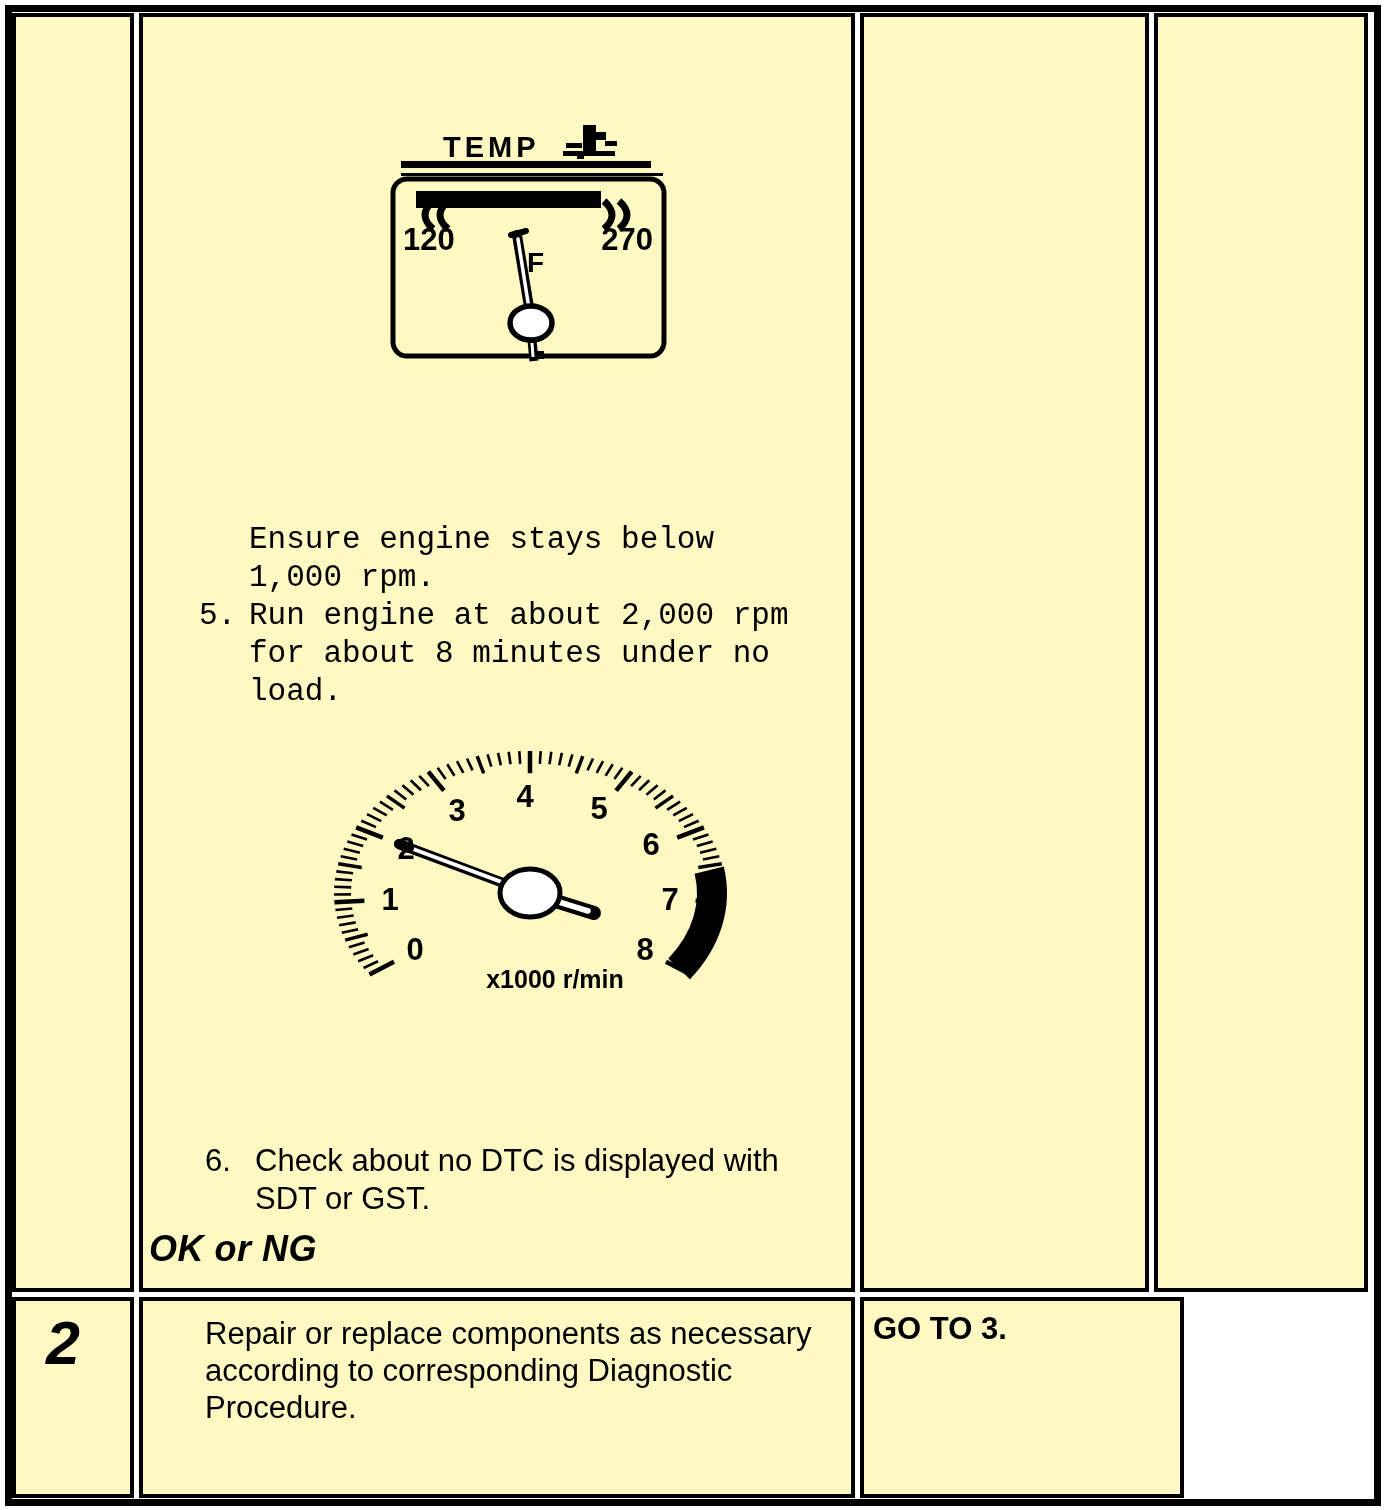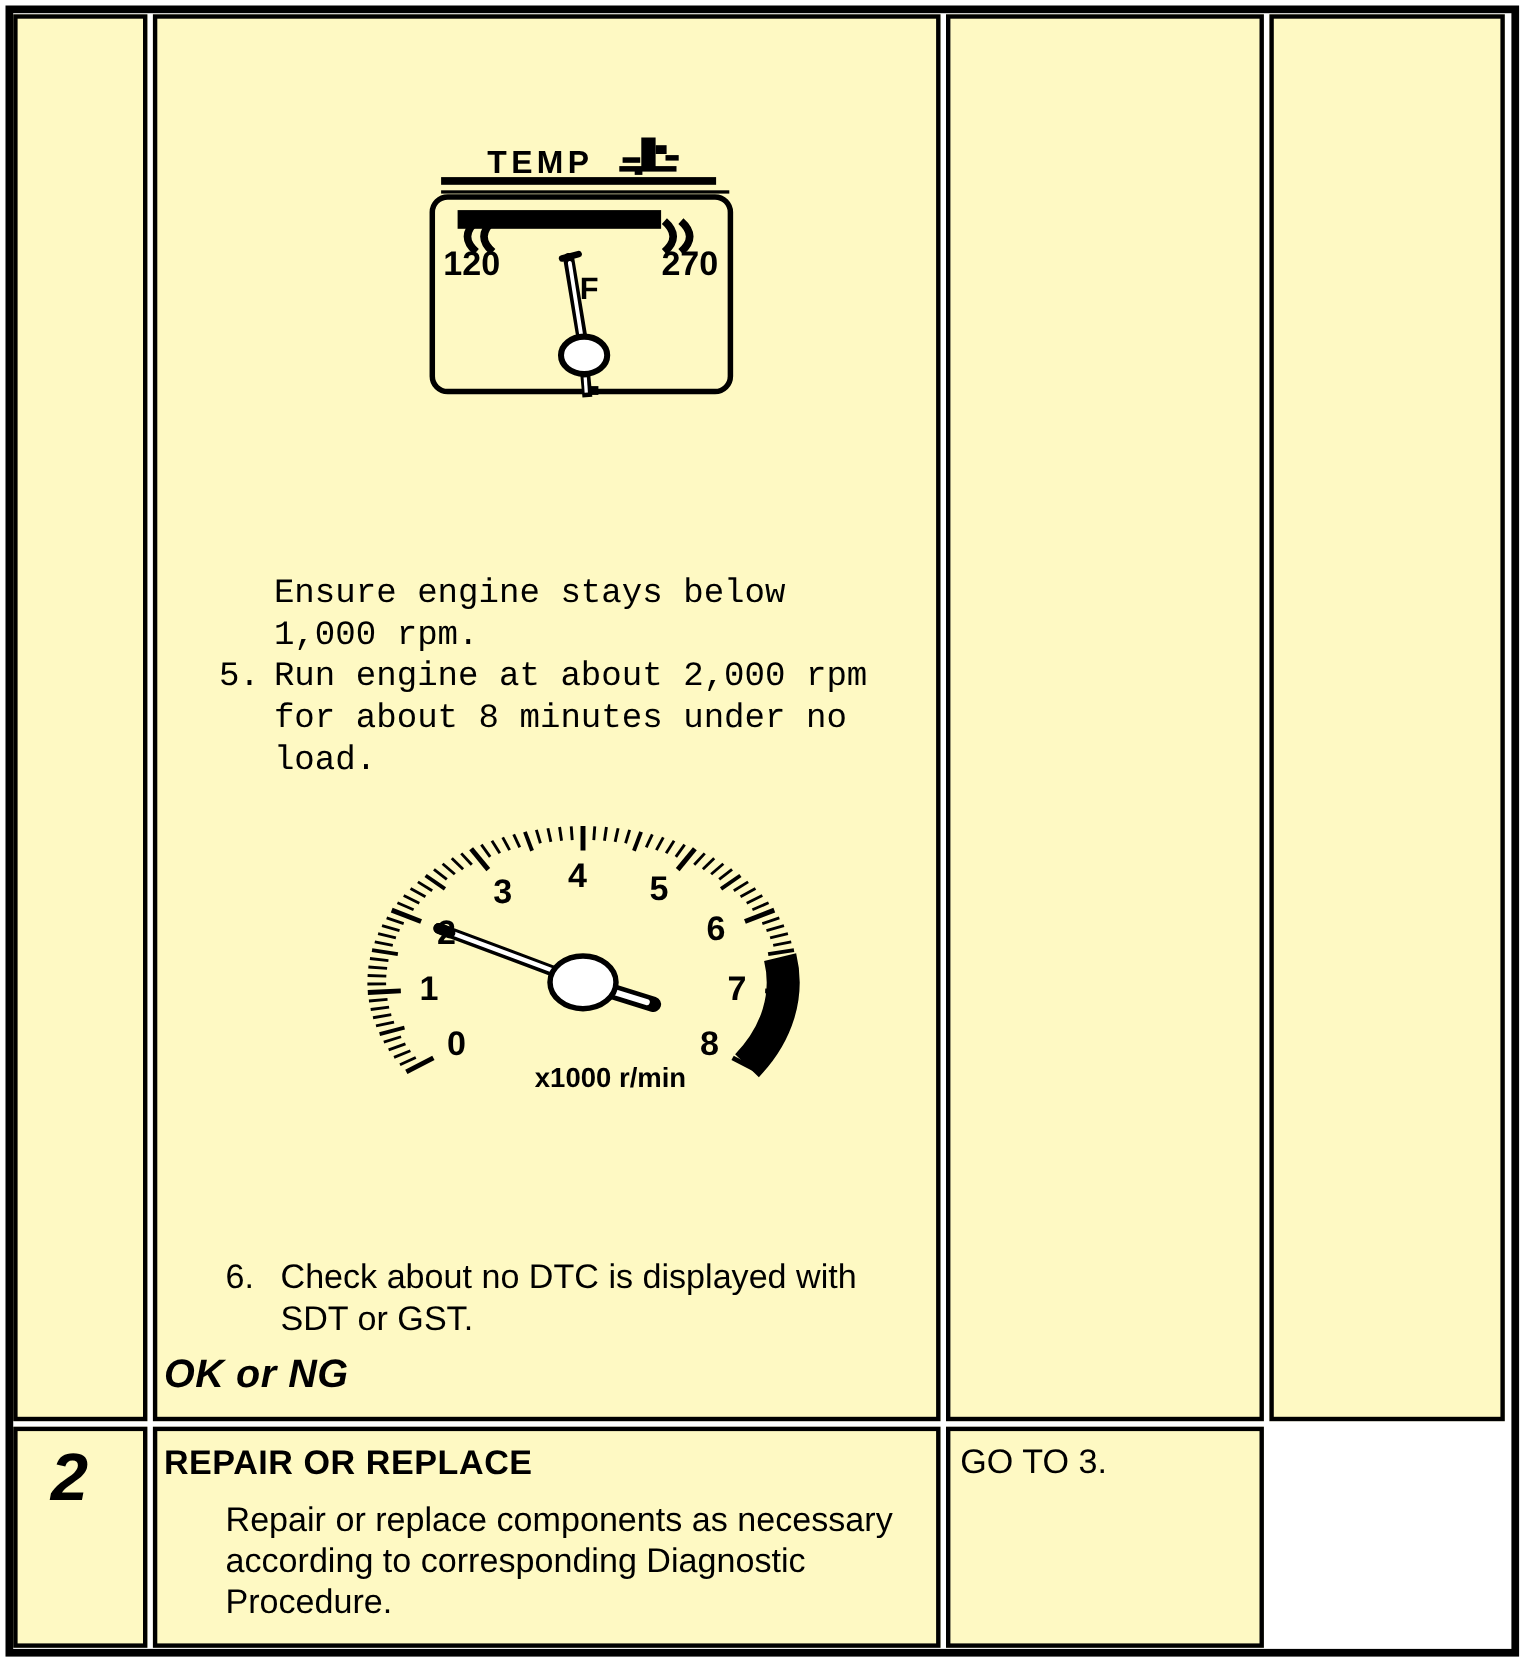--- a/index.html
+++ b/index.html
@@ -16,21 +16,21 @@
   .cell {
     position:absolute; box-sizing:border-box; border:4px solid #000;
     background:#fef9c3;
   }
   .r1c1 { left:12px;  top:13px;   width:122px; height:1279px; }
   .r1c2 { left:139px; top:13px;   width:716px; height:1279px; }
   .r1c3 { left:860px; top:13px;   width:289px; height:1279px; }
   .r1c4 { left:1154px;top:13px;   width:214px; height:1279px; }
   .r2c1 { left:12px;  top:1297px; width:122px; height:201px; }
   .r2c2 { left:139px; top:1297px; width:716px; height:201px; }
-  .r2c3 { left:860px; top:1297px; width:289px; height:201px; }
+  .r2c3 { left:860px; top:1297px; width:324px; height:201px;font-weight:bold; }
 
   
   .temp-gauge-wrap { position:absolute; left:238px; top:104px; width:315px; height:270px; }
   .tach-wrap       { position:absolute; left:184px; top:724px; width:430px; height:290px; }
   .steps-a { position:absolute; left:56px; top:504px;font-family:Liberation Mono, monospace; }
   .steps-b { position:absolute; left:62px; top:1125px; }
   .step { display:flex; font-size:31px; line-height:38px; }
   .step .num { width:50px; flex:none; }
   .step .txt { width:575px; }
   .okng {
@@ -238,19 +238,18 @@
 </div>
 
 <div class="cell r1c3"></div>
 <div class="cell r1c4"></div>
 
 <div class="cell r2c1">
   <div class="stepnum">2</div>
 </div>
 
 <div class="cell r2c2">
-  <div class="r2-title">REPAIR OR REPLACE</div>
   <div class="r2-body">Repair or replace components as necessary according to corresponding Diagnostic Procedure.</div>
 </div>
 
 <div class="cell r2c3">
   <div class="r2-action">GO TO 3.</div>
 </div>
 
 </body></html>

